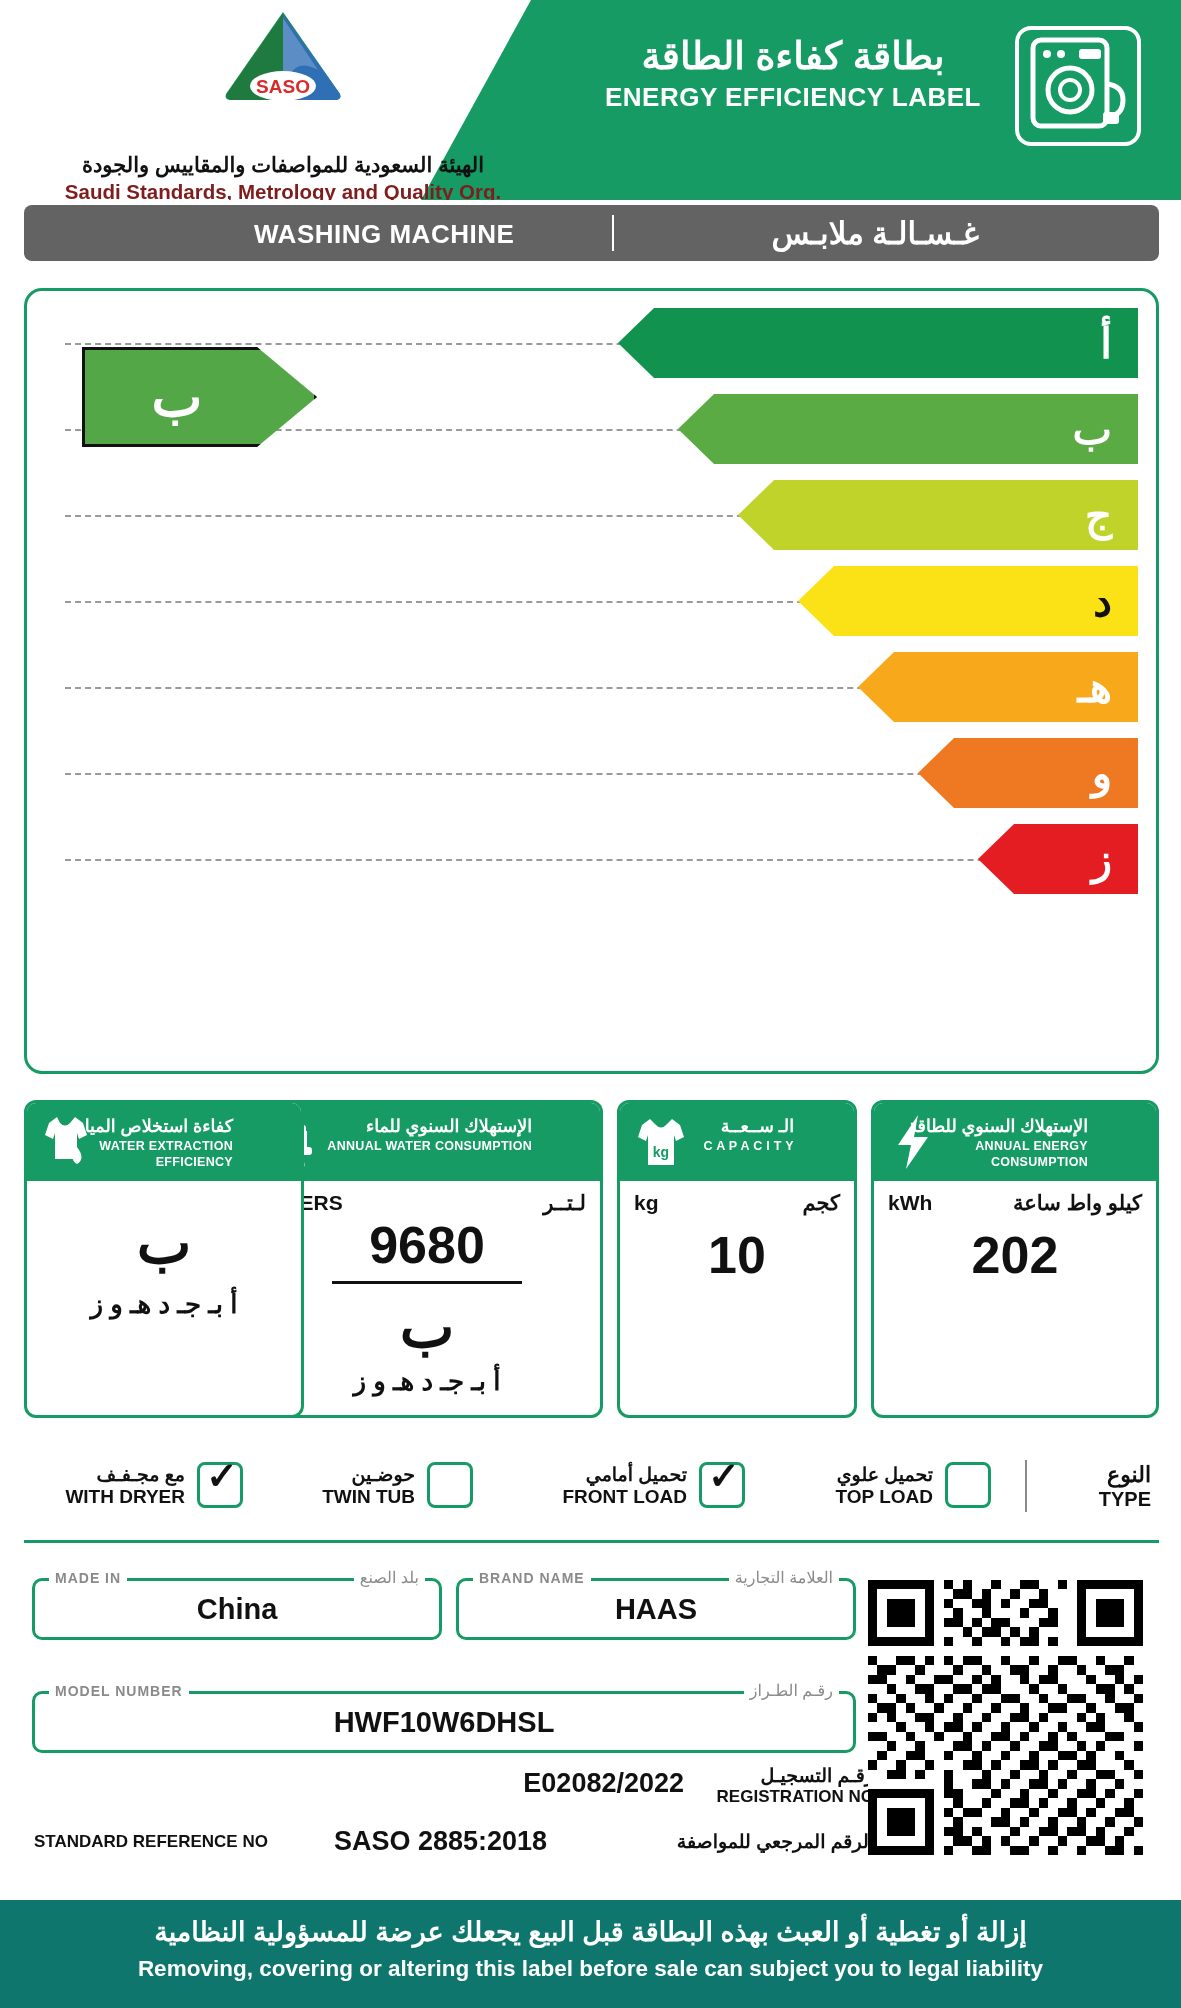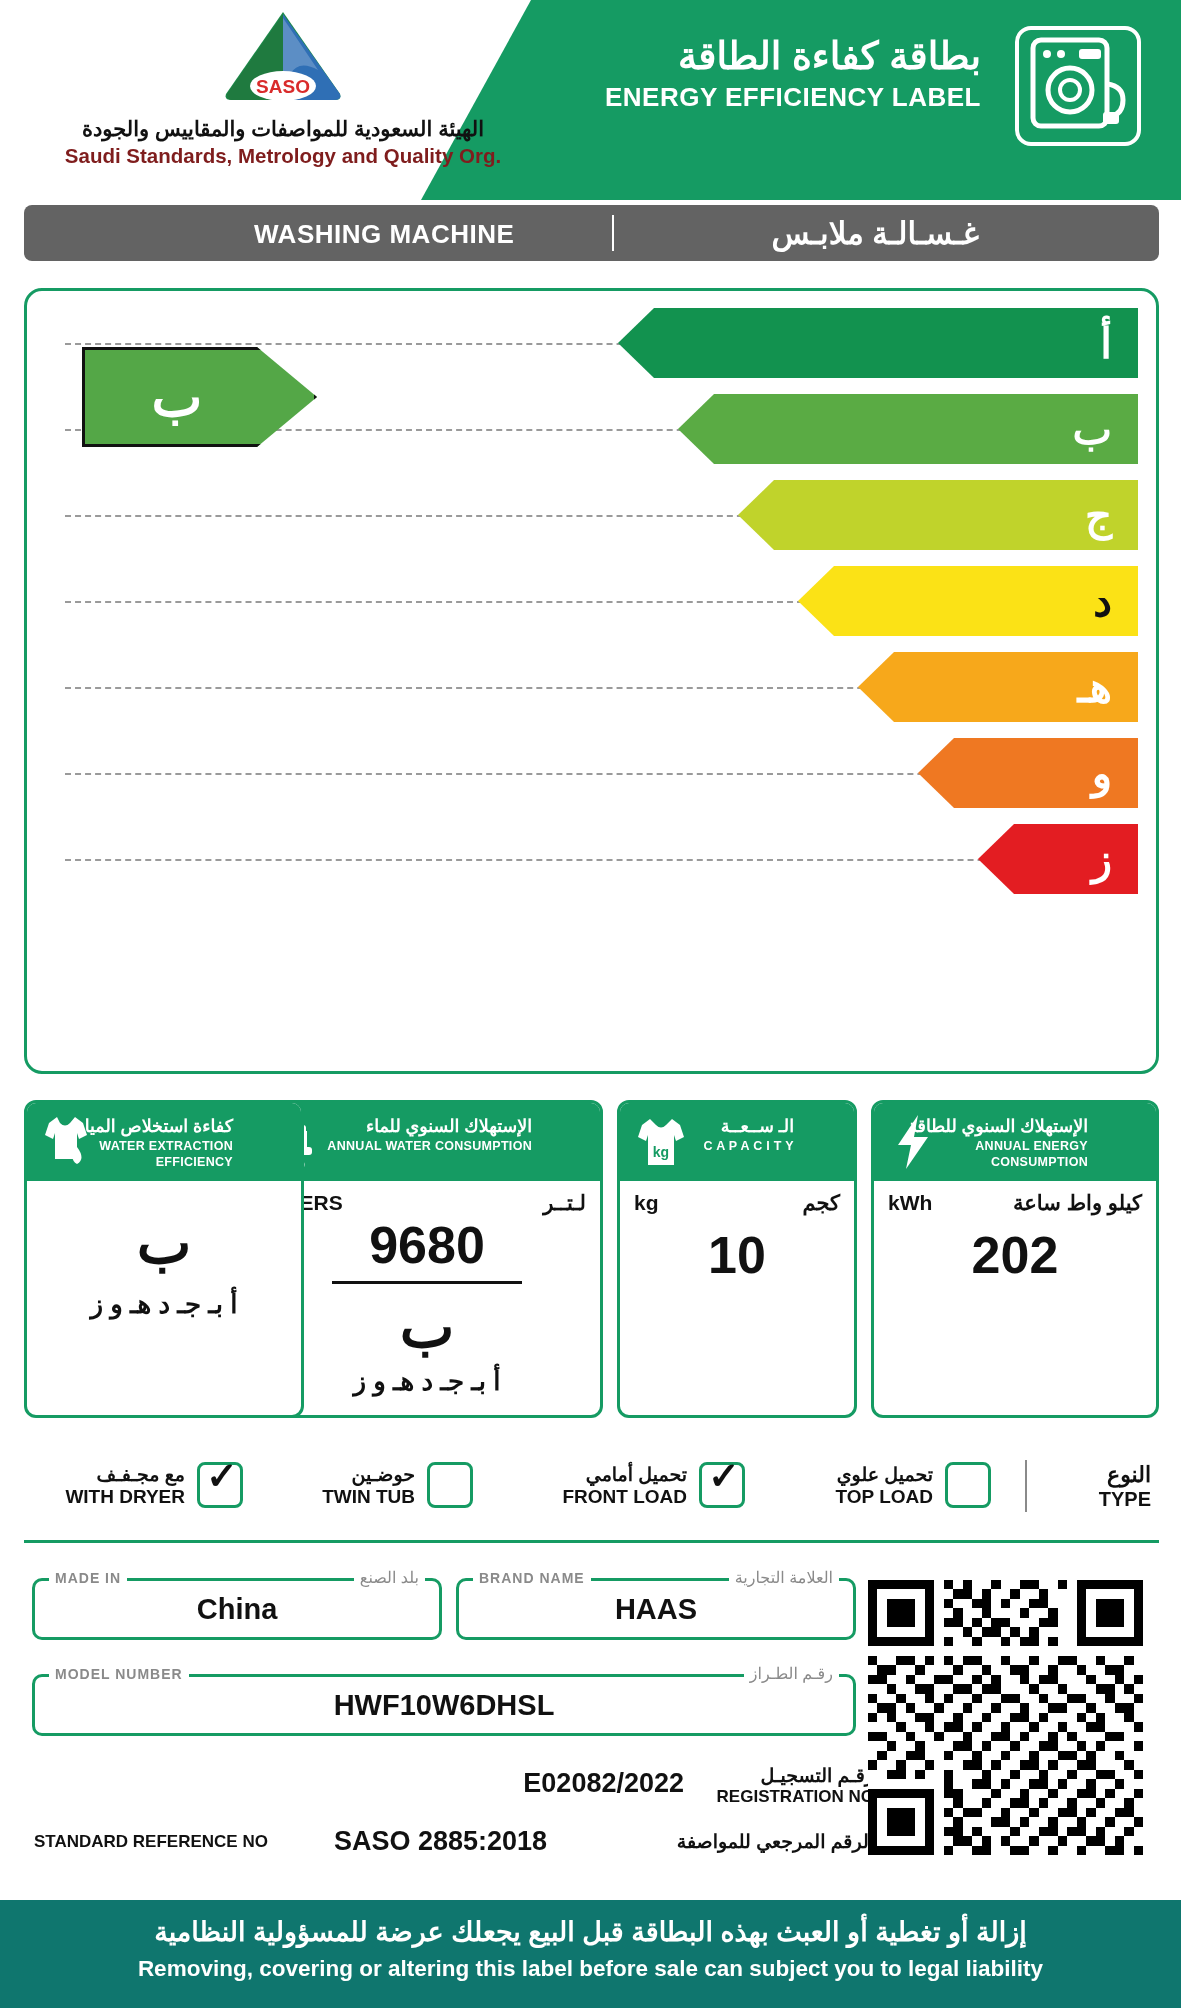--- a/index.html
+++ b/index.html
@@ -35,34 +35,35 @@
     width: 130px; height: 100px;
   }
   .saso-org-text {
     position: absolute;
     left: 18px; top: 116px;
     width: 530px;
     text-align: center;
     line-height: 1.28;
   }
   .saso-org-ar {
-    font-size: 21px; font-weight: bold; color: #111; direction: rtl;
+    font-size: 21px; font-weight: bold; color: #111; direction: rtl; margin-top: 36px;
   }
   .saso-org-en {
     font-size: 20.5px; font-weight: bold; color: #7f1d1d;
   }
   .header-title-wrap {
     position: absolute;
     right: 200px; top: 34px;
     text-align: right;
     color: #ffffff;
   }
   .header-title-ar {
     font-size: 38px; font-weight: bold; direction: rtl; letter-spacing: 0px;
     margin-bottom: 4px;
+    text-align: center;
   }
   .header-title-en {
     font-size: 26px; font-weight: bold; letter-spacing: 0.5px;
   }
   .wm-icon-box {
     position: absolute;
     right: 40px; top: 26px;
     width: 126px; height: 120px;
     border: 4px solid #ffffff;
     border-radius: 16px;
@@ -556,21 +557,21 @@
       <span class="field-cap-ar">بلد الصنع</span>
       <span class="field-val">China</span>
     </div>
 
     <div class="field-box" style="left:432px; top:22px; width:400px; height:62px">
       <span class="field-cap-en">BRAND NAME</span>
       <span class="field-cap-ar">العلامة التجارية</span>
       <span class="field-val">HAAS</span>
     </div>
 
-    <div class="field-box" style="left:8px; top:118px; width:824px; height:62px">
+    <div class="field-box" style="left:8px; top:135px; width:824px; height:62px">
       <span class="field-cap-en">MODEL NUMBER</span>
       <span class="field-cap-ar">رقـم الطـراز</span>
       <span class="field-val">HWF10W6DHSL</span>
     </div>
 
     <div class="reg-row">
       <div class="reg-value">E02082/2022</div>
       <div class="reg-caps">
         <div class="reg-ar">رقـم التسجيـل</div>
         <div class="reg-en">REGISTRATION NO</div>

